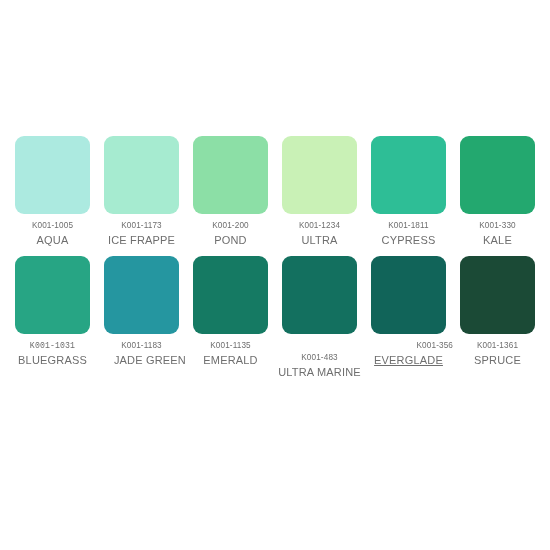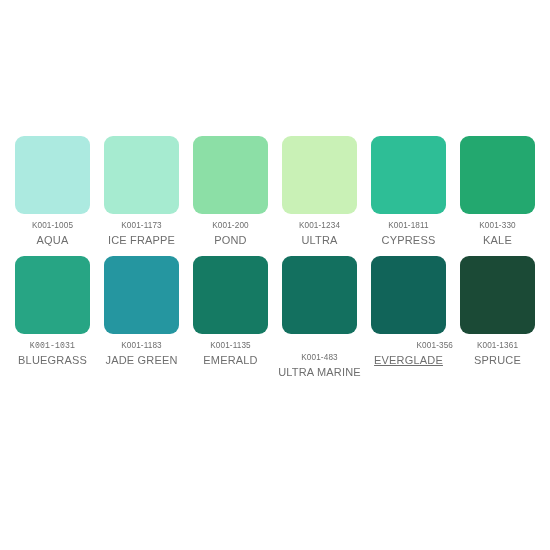--- a/index.html
+++ b/index.html
@@ -138,21 +138,21 @@
         <div class="swatch-chip" style="background-color: rgb(39, 165, 132); border-radius: 9px;"></div>
         <div class="swatch-caption">
           <span class="swatch-code" style="color: rgb(110, 110, 110); font-family: Liberation Mono, monospace;">K001-1031</span>
           <span class="swatch-name" style="color: rgb(110, 110, 110);">BLUEGRASS</span>
         </div>
       </div>
       <div class="swatch-cell">
         <div class="swatch-chip" style="background-color: rgb(37, 150, 160); border-radius: 9px;"></div>
         <div class="swatch-caption">
           <span class="swatch-code" style="color: rgb(110, 110, 110);">K001-1183</span>
-          <span class="swatch-name" style="color: rgb(110, 110, 110);">JADE GREEN</span>
+          <span class="swatch-name" style="color: rgb(110, 110, 110); text-align: right;">JADE GREEN</span>
         </div>
       </div>
       <div class="swatch-cell">
         <div class="swatch-chip" style="background-color: rgb(21, 122, 99); border-radius: 9px;"></div>
         <div class="swatch-caption">
           <span class="swatch-code" style="color: rgb(110, 110, 110);">K001-1135</span>
           <span class="swatch-name" style="color: rgb(110, 110, 110);">EMERALD</span>
         </div>
       </div>
       <div class="swatch-cell">

